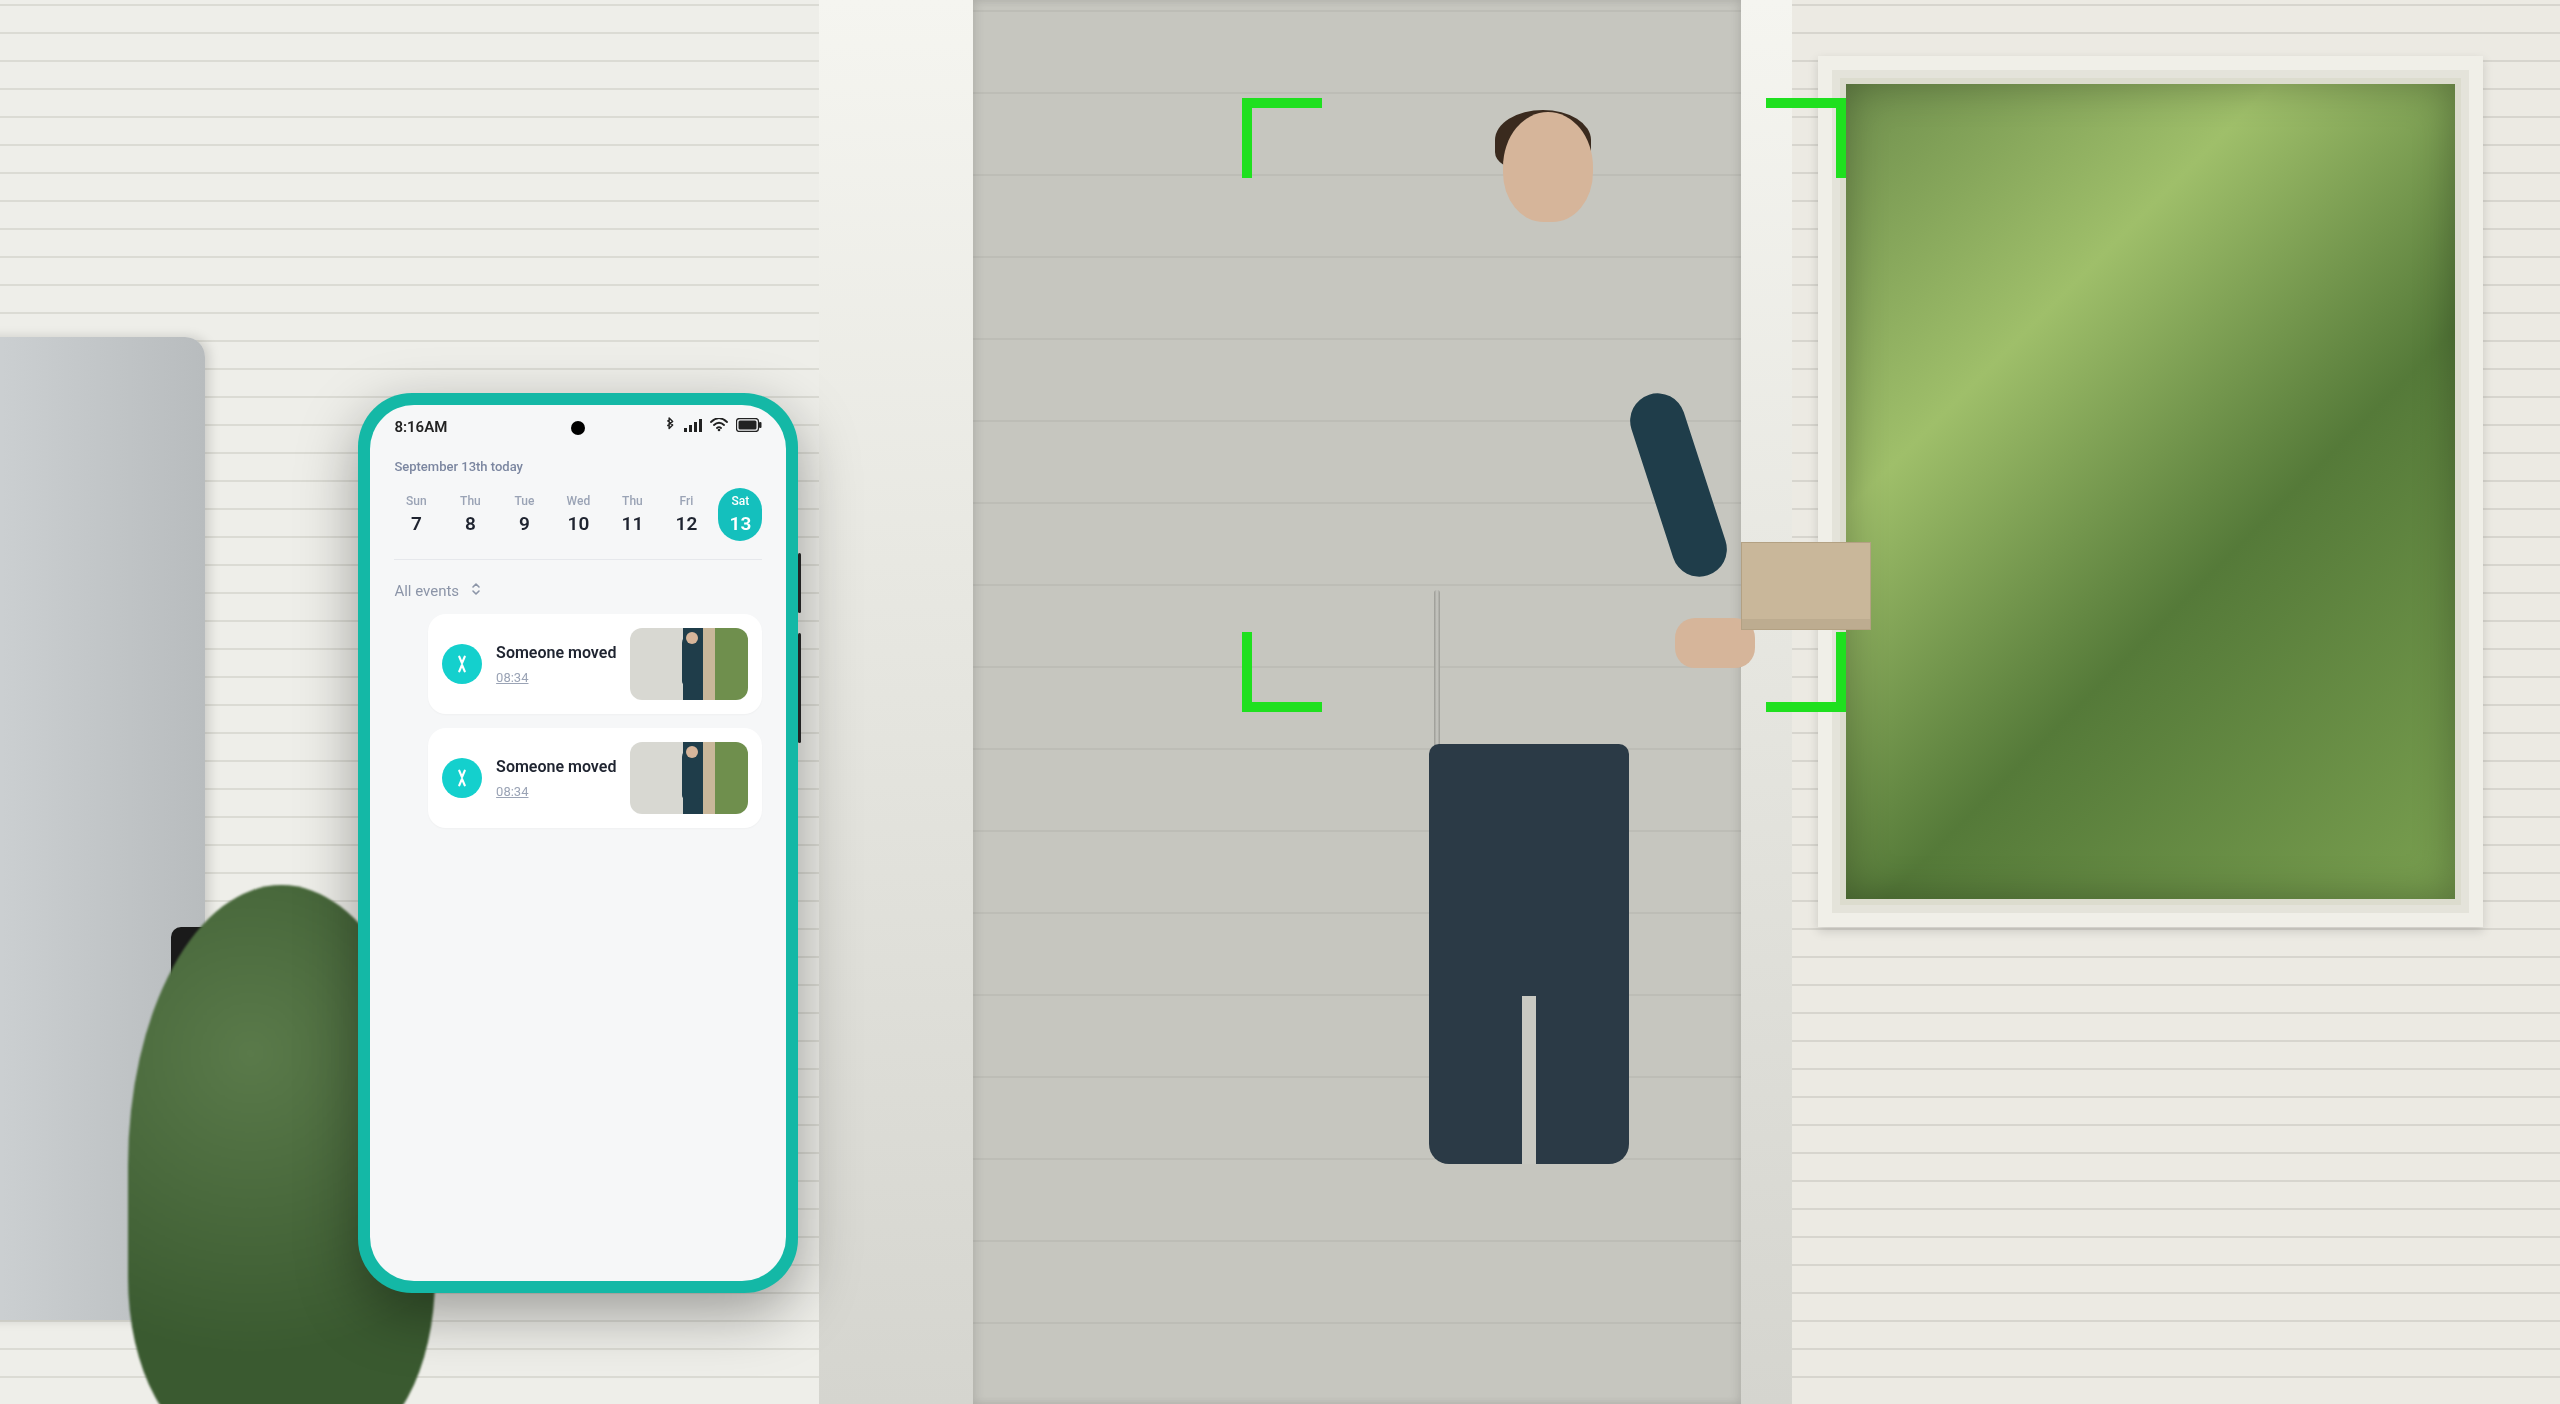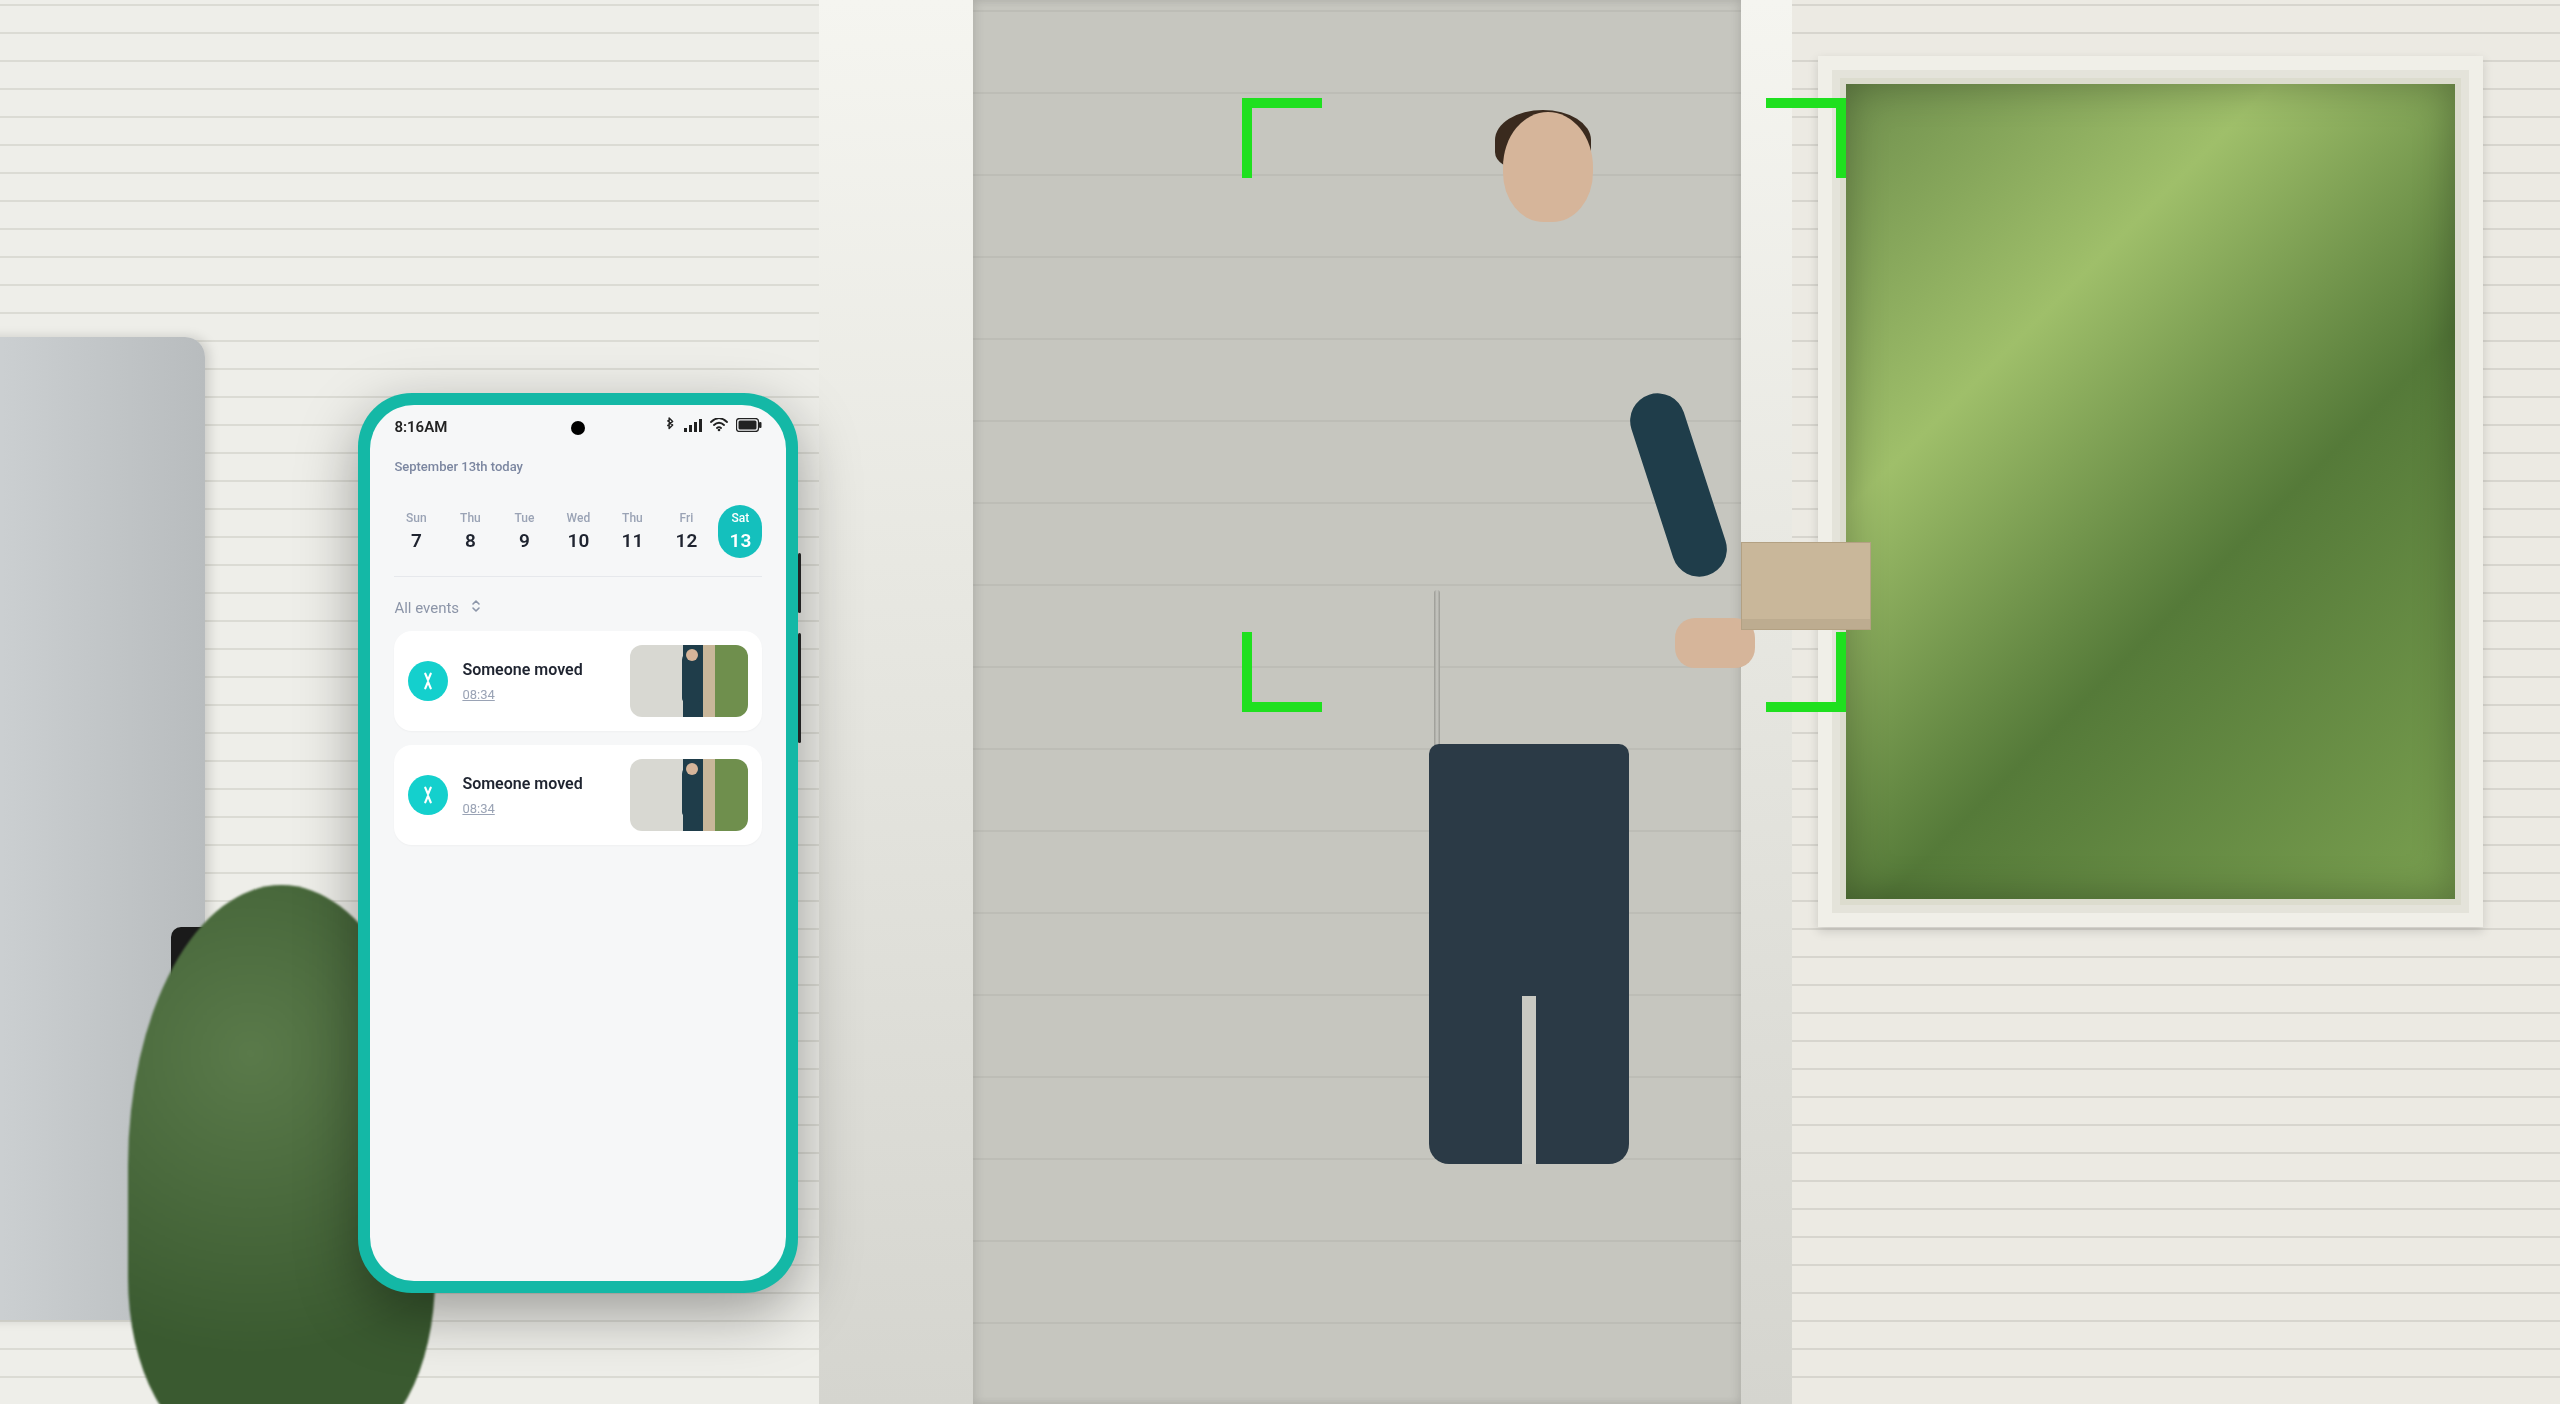--- a/index.html
+++ b/index.html
@@ -268,36 +268,35 @@
   }
   .day{
     display:flex;
     flex-direction:column;
     align-items:center;
     gap:4px;
     width:44px;
     padding:6px 0;
     border-radius:22px;
     cursor:pointer;
-    margin-top:17px;
   }
   .day .dow{ font-size:12px; color:#9aa3b5; font-weight:500;}
   .day .num{ font-size:19px; color:#1f2430; font-weight:600;}
   .day.selected{ background:#14c0bd; }
   .day.selected .dow,.day.selected .num{ color:#fff;text-align:center; }
   .filter-row{
     display:flex;
     align-items:center;
     gap:10px;
     color:#8c95a8;
     font-size:15px;
     margin:22px 0 14px;
     cursor:pointer;
   }
-  .events{ display:flex; flex-direction:column; gap:14px; }
+  .events{ display:flex; flex-direction:column; gap:14px;align-items:flex-end; }
   .event-card{
     background:#fff;
     border-radius:18px;
     padding:14px;
     display:flex;
     align-items:center;
     gap:14px;
     box-shadow:0 1px 2px rgba(0,0,0,0.03);
     cursor:pointer;
   }

